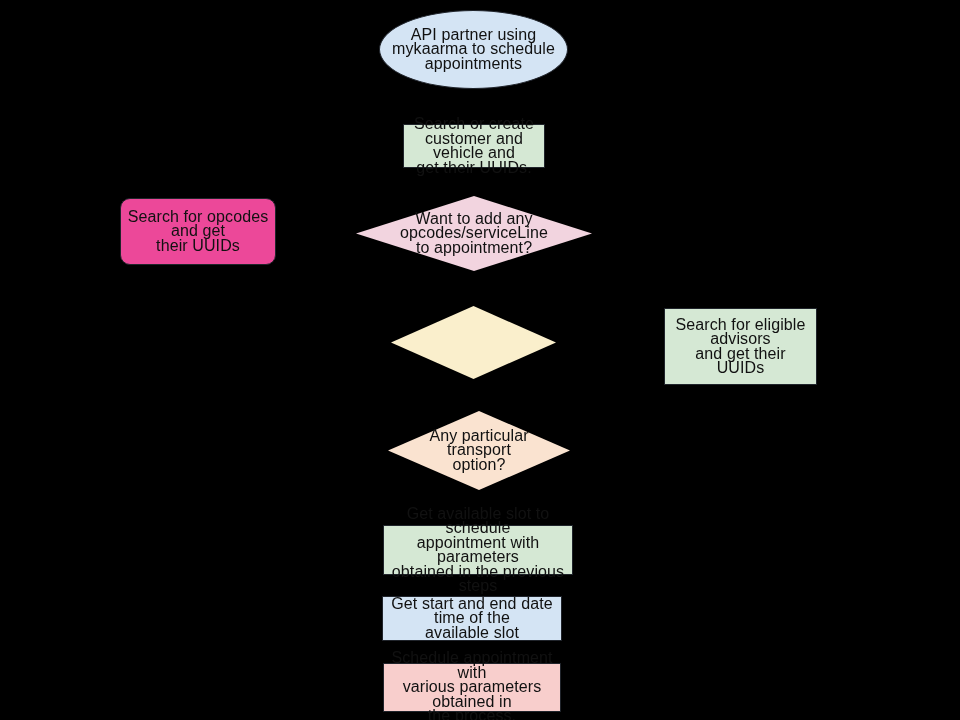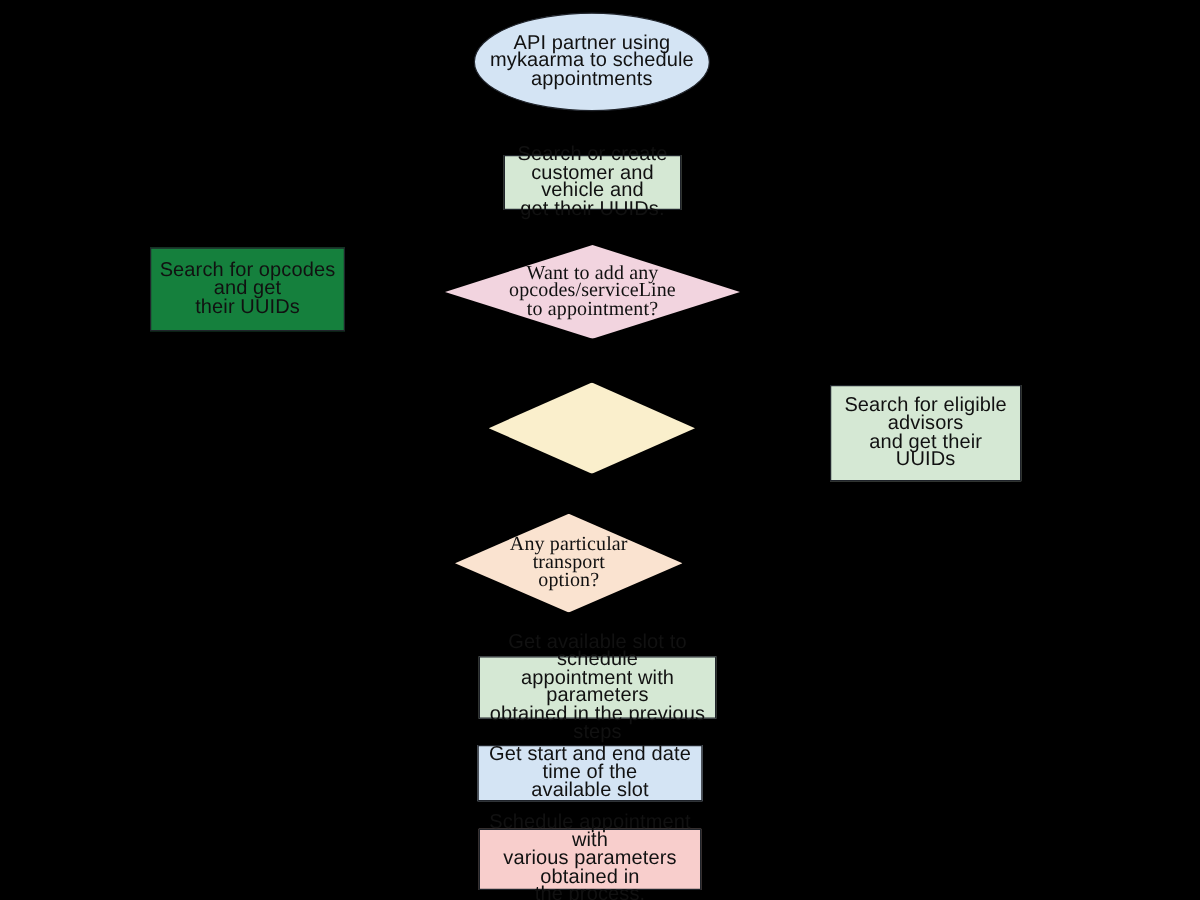--- a/index.html
+++ b/index.html
@@ -49,21 +49,20 @@
     border: none;
   }
   .shape-diamond .diamond-fill {
     position: absolute;
     left: 0; top: 0; right: 0; bottom: 0;
     clip-path: polygon(50% 0%, 100% 50%, 50% 100%, 0% 50%);
   }
   .shape-diamond .label {
     position: relative;
     z-index: 2;
-    font-family: Liberation Serif, serif;
   }
   
   .connector {
     position: absolute;
     background: #000000;
   }
 </style>
 </head>
 <body>
 
@@ -87,32 +86,32 @@
       <span class="label">Search or create
 customer and vehicle and
 get their UUIDs.</span>
     </div>
     <div class="node shape-diamond" style="left: 356px; top: 196px; width: 236px; height: 75px;">
       <div class="diamond-fill" style="background: rgb(242, 212, 223);"></div>
       <span class="label">Want to add any
 opcodes/serviceLine
 to appointment?</span>
     </div>
-    <div class="node shape-rect" style="left: 120px; top: 198px; width: 156px; height: 67px; background: #15803d;">
+    <div class="node shape-rect" style="left: 120px; top: 198px; width: 156px; height: 67px; background: #ec4899; border-radius: 10px;">
       <span class="label">Search for opcodes and get
 their UUIDs</span>
     </div>
     <div class="node shape-diamond" style="left: 391px; top: 306px; width: 165px; height: 73px;">
       <div class="diamond-fill" style="background: rgb(250, 239, 204);"></div>
     </div>
     <div class="node shape-rect" style="left: 664px; top: 308px; width: 153px; height: 77px; background: rgb(213, 232, 212);">
       <span class="label">Search for eligible advisors
 and get their UUIDs</span>
     </div>
-    <div class="node shape-diamond" style="left: 364px; top: 411px; width: 182px; height: 79px;">
+    <div class="node shape-diamond" style="left: 388px; top: 411px; width: 182px; height: 79px;">
       <div class="diamond-fill" style="background: rgb(250, 227, 208);"></div>
       <span class="label">Any particular
 transport
 option?</span>
     </div>
     <div class="node shape-rect" style="left: 383px; top: 525px; width: 190px; height: 50px; background: rgb(213, 232, 212);">
       <span class="label">Get available slot to schedule
 appointment with parameters
 obtained in the previous steps</span>
     </div>

